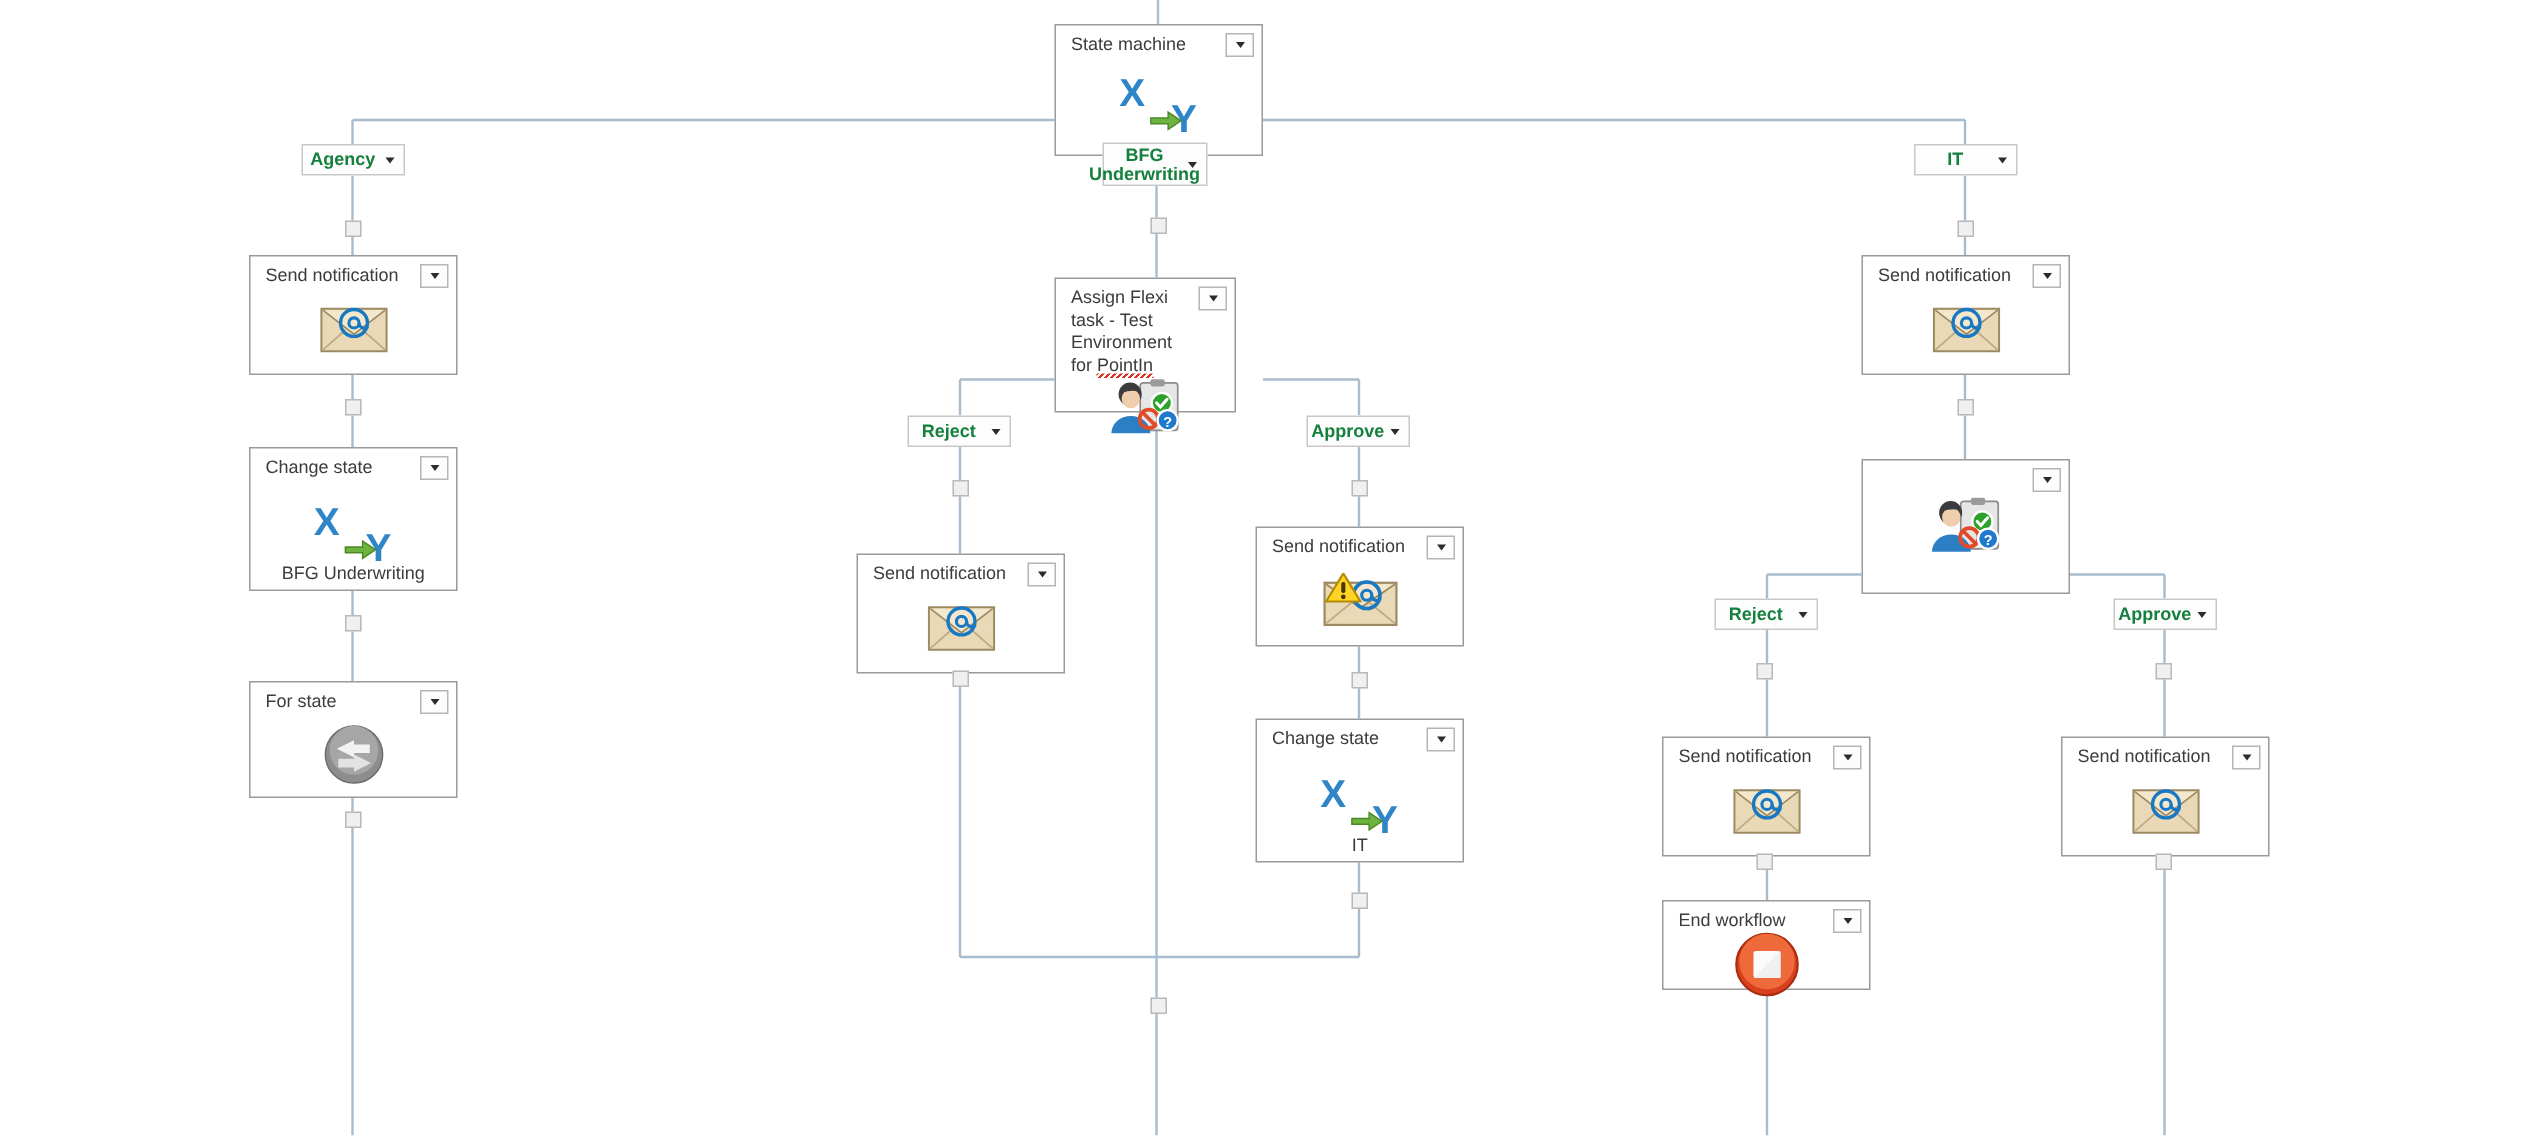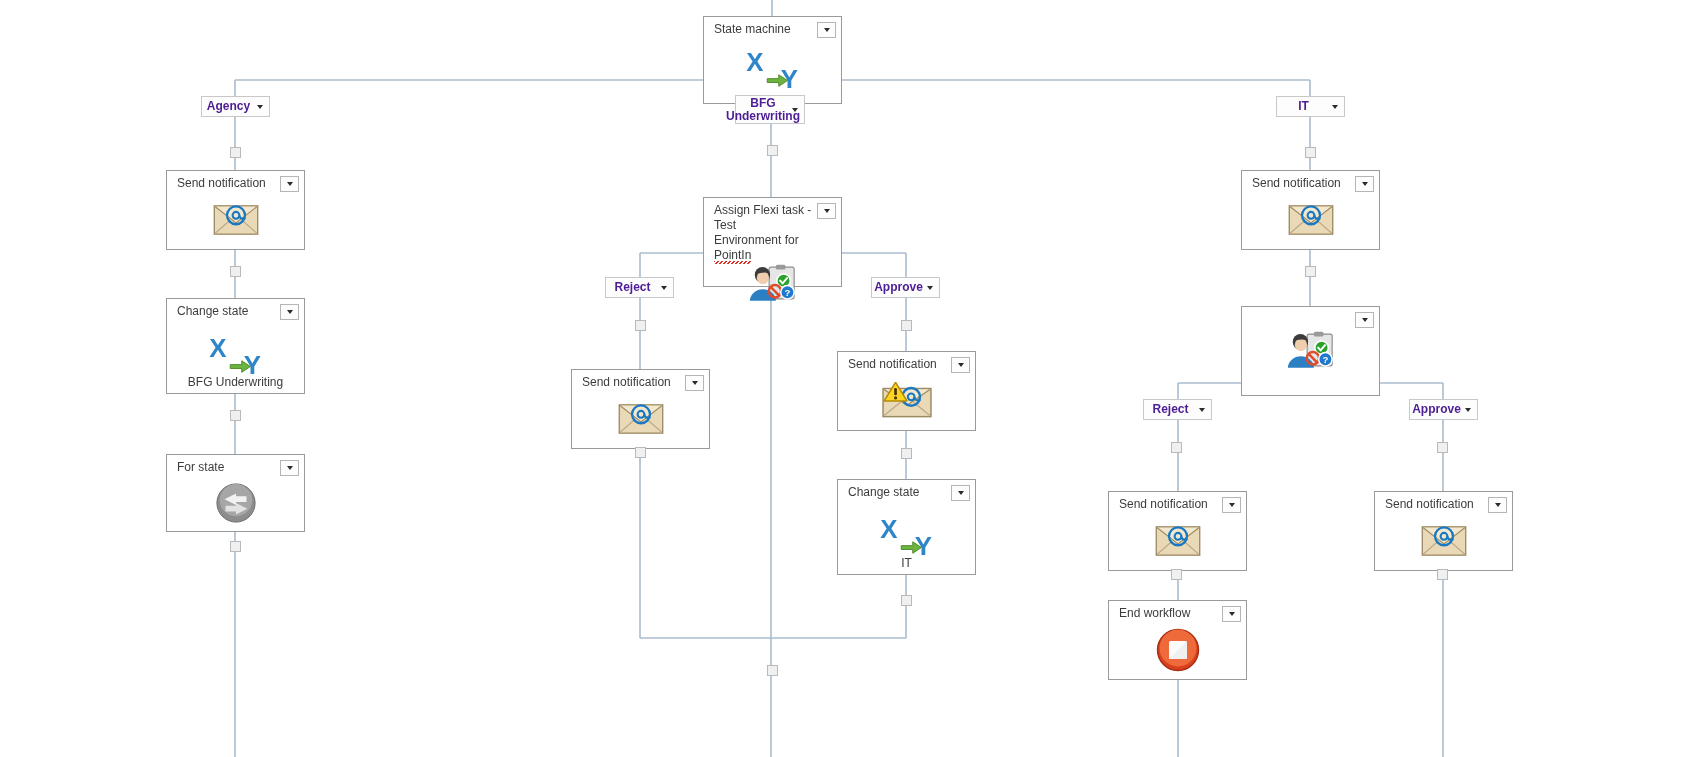--- a/index.html
+++ b/index.html
@@ -79,21 +79,21 @@
   .pill{
     position:absolute;
     background:#fdfdfd;
     border:1px solid #c8c8c8;
     box-sizing:border-box;
     display:flex;
     align-items:center;
     justify-content:center;
     font-size:12px;
     font-weight:bold;
-    color:#4c1d95;
+    color:#15803d;
     line-height:13px;
     text-align:center;
     padding:0 20px 0 6px;
   }
   .pill .caret{right:3px;top:50%;margin-top:-8px;border:none;background:transparent;width:12px;}
 
   
   .knob{
     position:absolute;
     width:11px;height:11px;
@@ -246,21 +246,21 @@
         <div class="title">For state</div>
         <div class="icon">
           <svg class="ic" width="42" height="42">
             <use href="#sym-for-each"></use>
           </svg>
         </div>
         <div class="caret" style="right: 5px; top: 5px;">
           <i></i>
         </div>
       </div>
-      <div class="node" style="left: 703px; top: 185px; width: 139px; height: 90px; margin-top: 12px;">
+      <div class="node" style="left: 703px; top: 185px; width: 121px; height: 90px;">
         <div class="title">Assign Flexi task - Test
 Environment for <span class="spell">PointIn</span></div>
         <div class="icon">
           <svg class="ic" width="50" height="43">
             <use href="#sym-assign-task"></use>
           </svg>
         </div>
         <div class="caret" style="right: 5px; top: 5px;">
           <i></i>
         </div>
@@ -335,21 +335,21 @@
         <div class="title">Send notification</div>
         <div class="icon">
           <svg class="ic" width="46" height="34">
             <use href="#sym-email"></use>
           </svg>
         </div>
         <div class="caret" style="right: 5px; top: 5px;">
           <i></i>
         </div>
       </div>
-      <div class="node" style="left: 1108px; top: 600px; width: 139px; height: 80px;">
+      <div class="node" style="left: 1108px; top: 600px; width: 139px; height: 60px;">
         <div class="title">End workflow</div>
         <div class="icon">
           <svg class="ic" width="44" height="44">
             <use href="#sym-end-workflow"></use>
           </svg>
         </div>
         <div class="caret" style="right: 5px; top: 5px;">
           <i></i>
         </div>
       </div>

